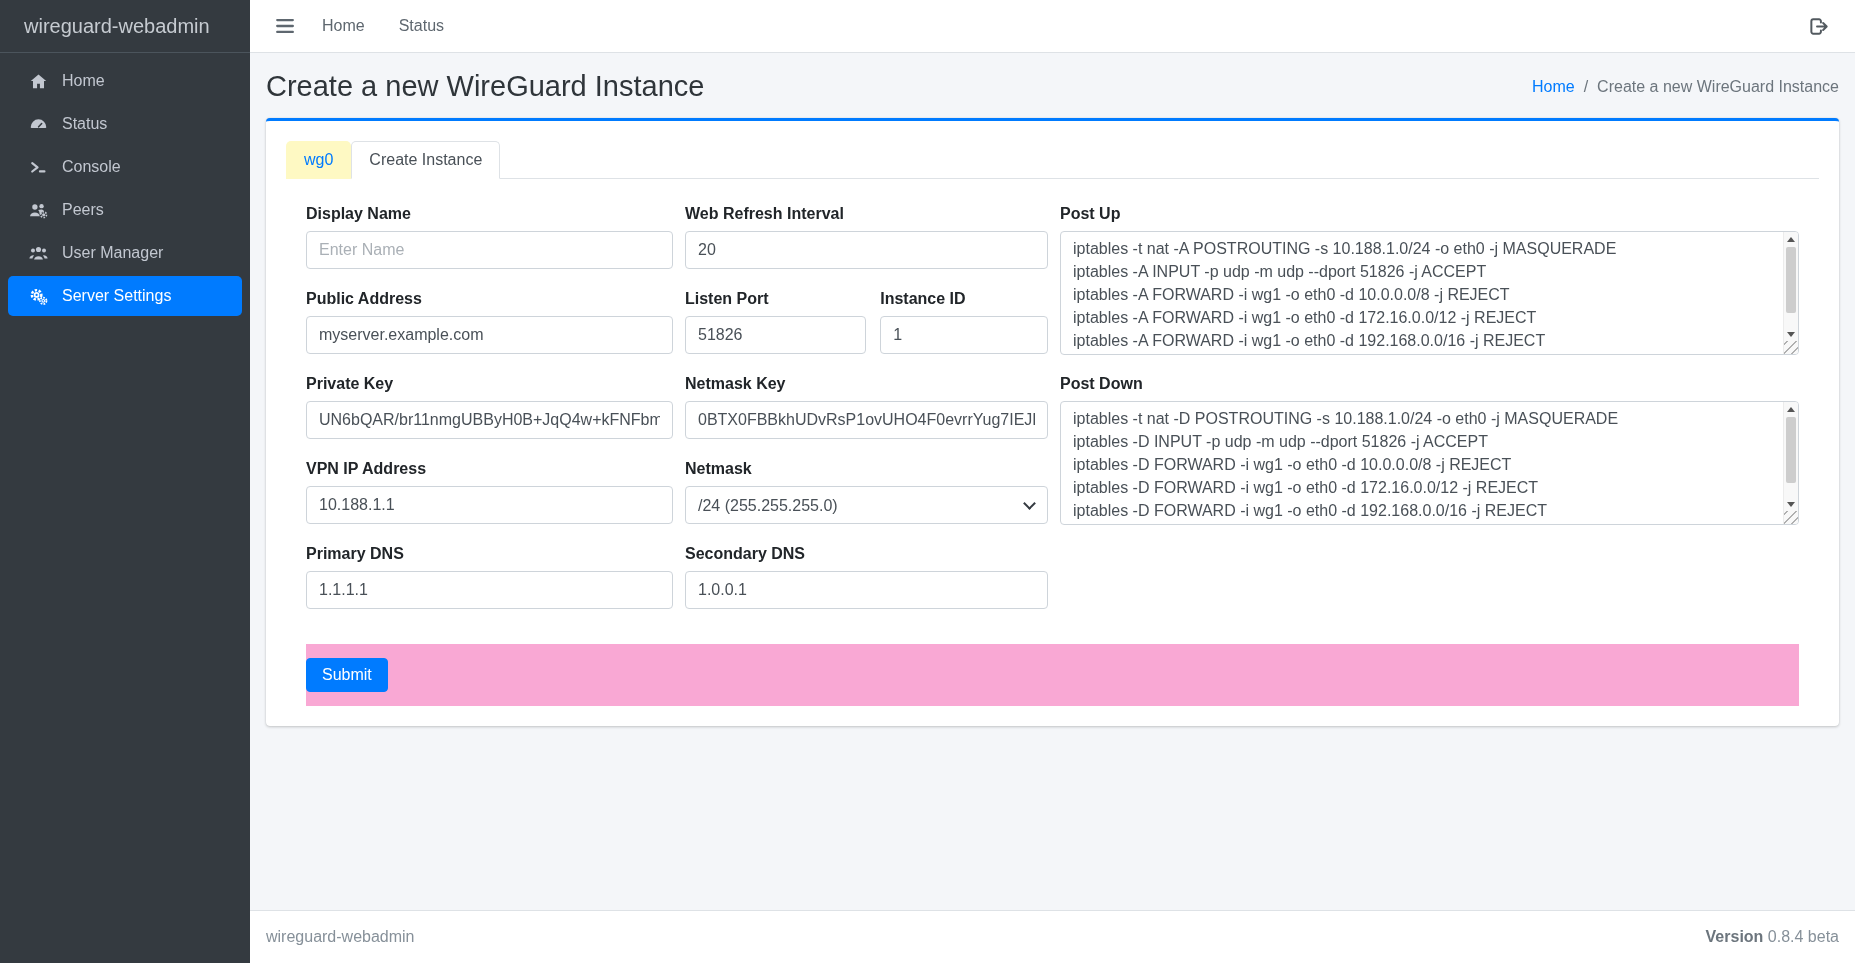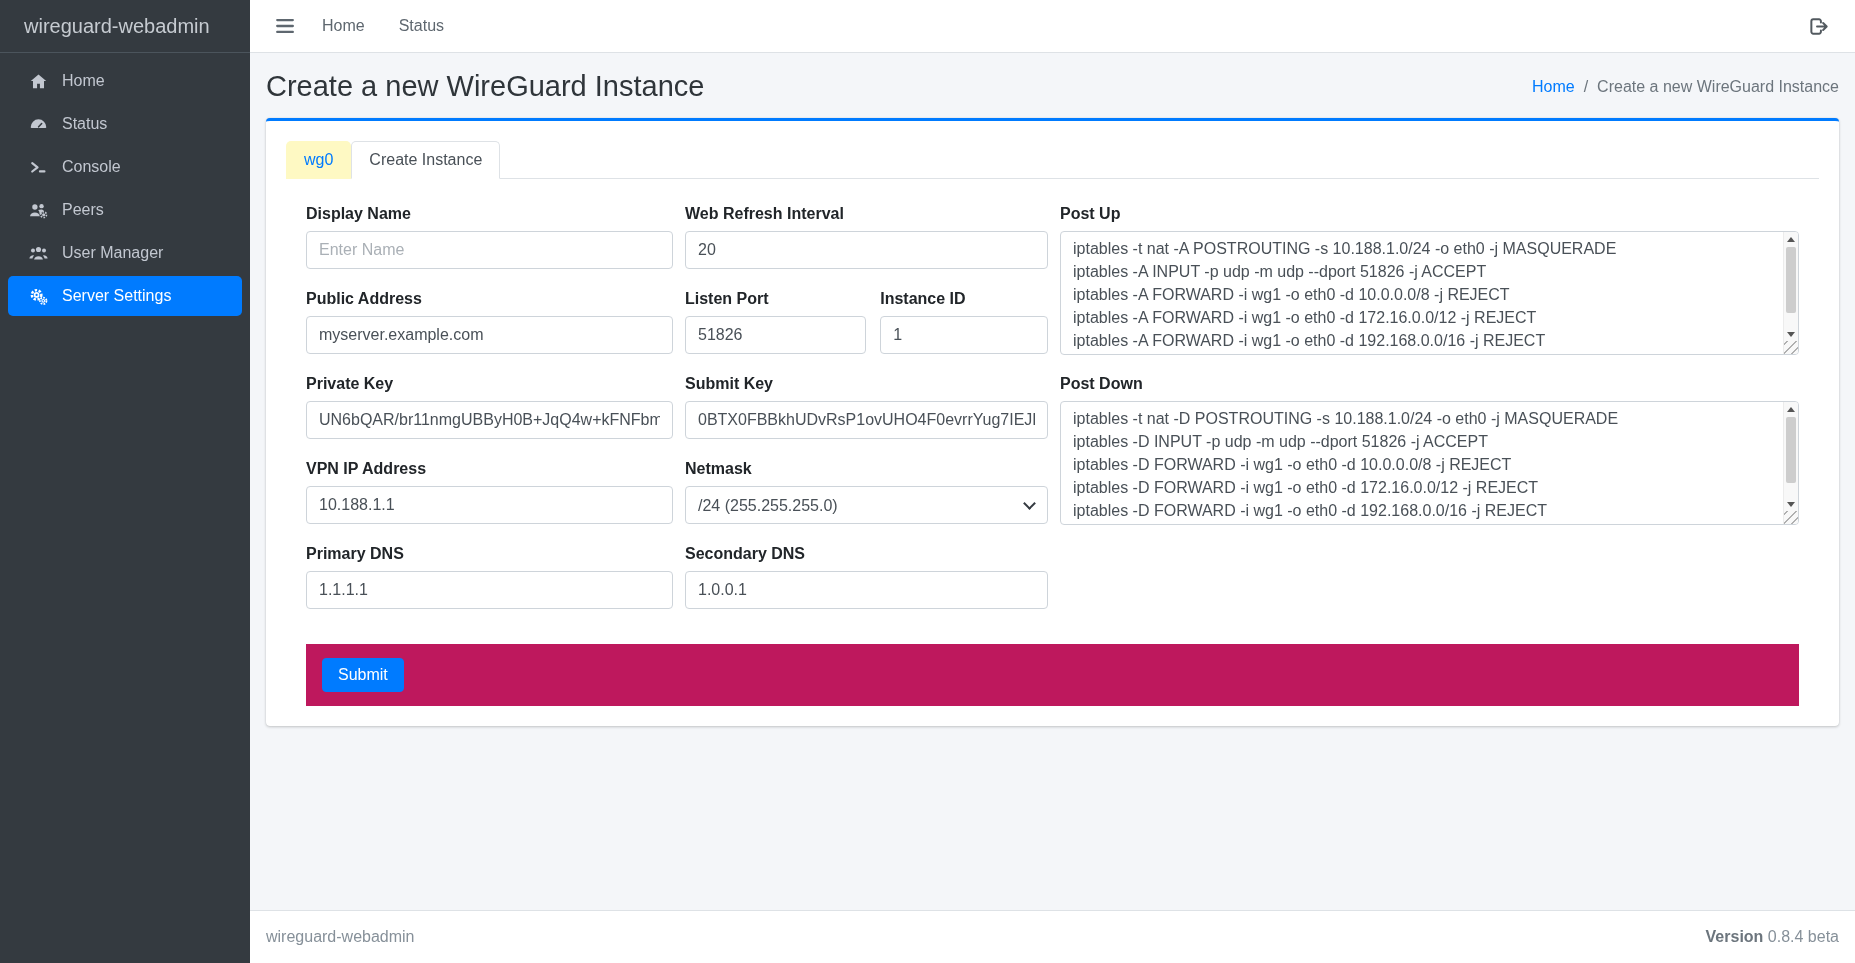--- a/index.html
+++ b/index.html
@@ -103,21 +103,21 @@
   .fsb-btn { height:14px; flex:0 0 14px; display:flex; align-items:center; justify-content:center; cursor:pointer; }
   .fsb-btn .tri-up { width:0; height:0; border-left:4px solid transparent; border-right:4px solid transparent; border-bottom:5px solid #555; }
   .fsb-btn .tri-down { width:0; height:0; border-left:4px solid transparent; border-right:4px solid transparent; border-top:5px solid #555; }
   .fsb-track { flex:1 1 auto; position:relative; }
   .fsb-thumb { position:absolute; top:1px; left:2px; right:2px; height:82%; background:#cdcdcd; border-radius:2px; cursor:pointer; }
   .fsb-grip {
     height:13px; flex:0 0 13px; cursor:nwse-resize;
     background:repeating-linear-gradient(135deg, transparent 0 2px, #b0b0b0 2px 3.5px, transparent 3.5px 6px);
   }
 
-  .submit-strip { background:#be185d; margin-top:14px; padding:14px 16px; }
+  .submit-strip { background:#f9a8d4; margin-top:14px; padding:14px 0; }
   .btn-primary {
     background:#007bff; color:#fff; border:1px solid #007bff; border-radius:4px;
     font-size:16px; font-family:inherit; padding:7px 15px; cursor:pointer;
   }
 
   
   .main-footer {
     flex:0 0 53px; background:#fff; border-top:1px solid #dee2e6;
     display:flex; align-items:center; justify-content:space-between; padding:0 16px;
     color:#869099; font-size:16px;
@@ -282,21 +282,21 @@
                   <div>
                     <label>Listen Port</label>
                     <input class="form-control" value="51826" style="">
                   </div>
                   <div>
                     <label>Instance ID</label>
                     <input class="form-control" value="1" style="">
                   </div>
                 </div>
                 <div class="form-group">
-                  <label>Submit Key</label>
+                  <label>Netmask Key</label>
                   <input class="form-control" value="0BTX0FBBkhUDvRsP1ovUHO4F0evrrYug7IEJRyA3sr" style="">
                 </div>
                 <div class="form-group">
                   <label>Netmask</label>
                   <div class="select-wrap">
                     <select class="form-control">
                       <option>/24 (255.255.255.0)</option>
                     </select>
                     <span class="chevron"></span>
                   </div>

